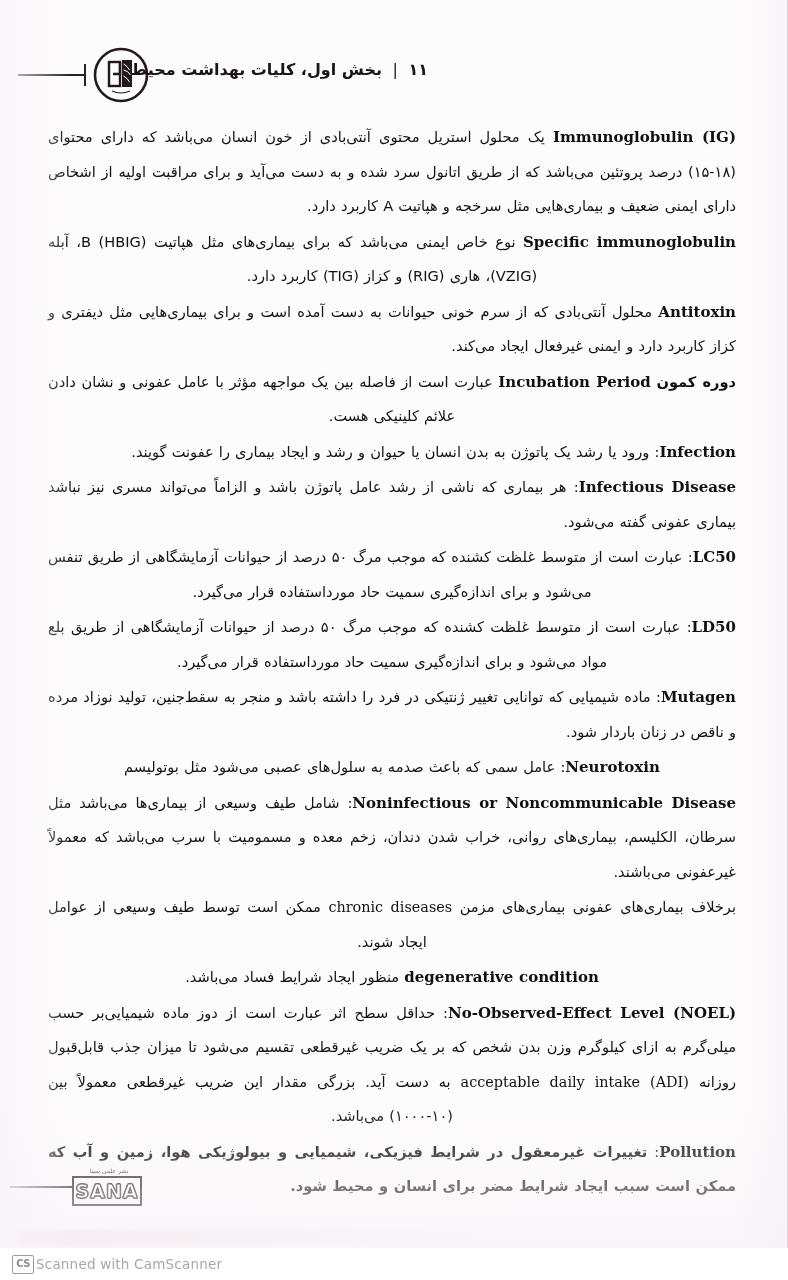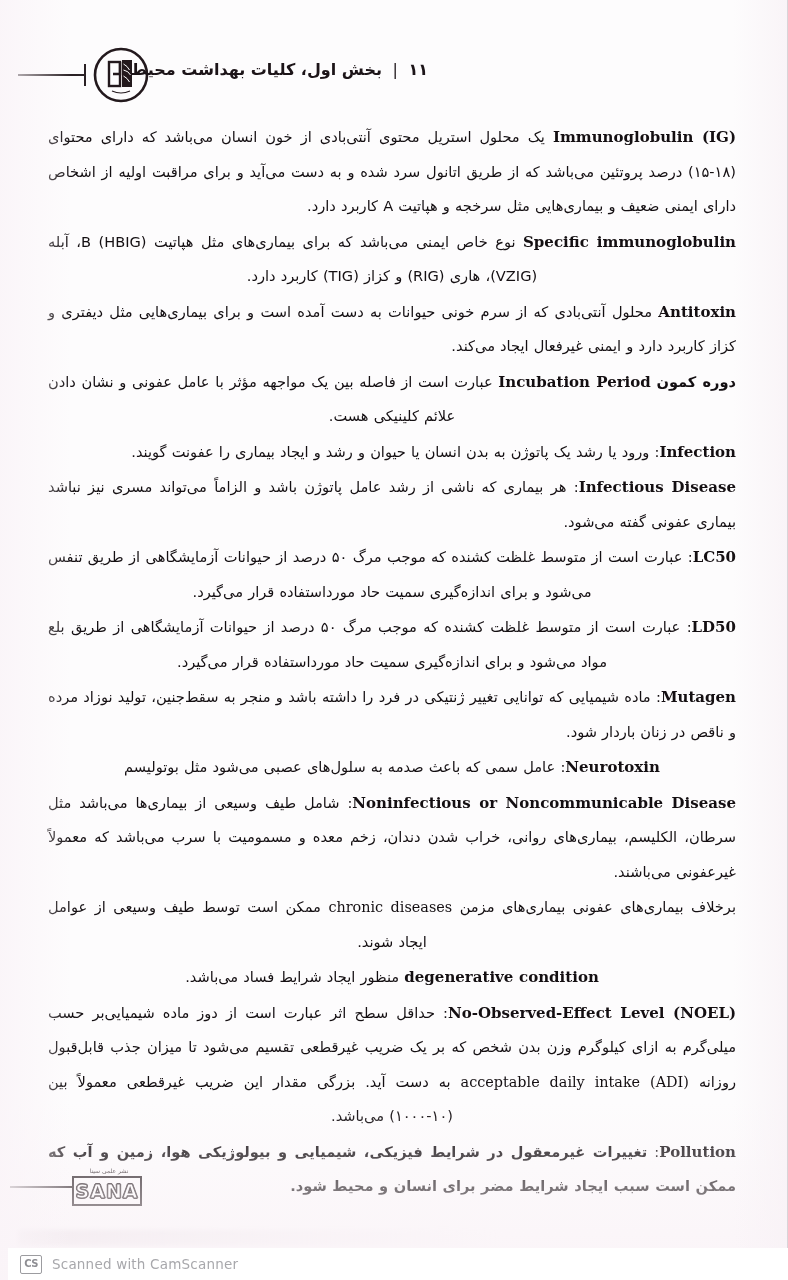--- a/index.html
+++ b/index.html
@@ -171,21 +171,21 @@
     color: #ffffff;
     -webkit-text-stroke: 1px #241b1f;
     text-shadow:
       -1px 0 #241b1f, 1px 0 #241b1f,
       0 -1px #241b1f, 0 1px #241b1f;
   }
 
   
   .cs-bar {
     position: absolute;
-    left: 8px;
+    left: 0;
     right: 0;
     bottom: 0;
     height: 32px;
     background: #ffffff;
     display: flex;
     align-items: center;
     padding-right: 0;
     padding-left: 12px;
     direction: ltr;
     z-index: 8;
@@ -198,21 +198,21 @@
     font-family: "DejaVu Sans", "Liberation Sans", sans-serif;
     font-size: 10px;
     font-weight: bold;
     color: #8e8e93;
     text-align: center;
     line-height: 15px;
     letter-spacing: -0.5px;
     flex: 0 0 auto;
   }
   .cs-label {
-    margin-left: 10px;
+    margin-left: 2px;
     font-family: "DejaVu Sans", "Liberation Sans", sans-serif;
     font-size: 13.5px;
     color: #a8a8ac;
     letter-spacing: 0.2px;
   }
   .cs-smudge {
     position: absolute;
     bottom: 34px;
     left: 18px;
     width: 480px;

